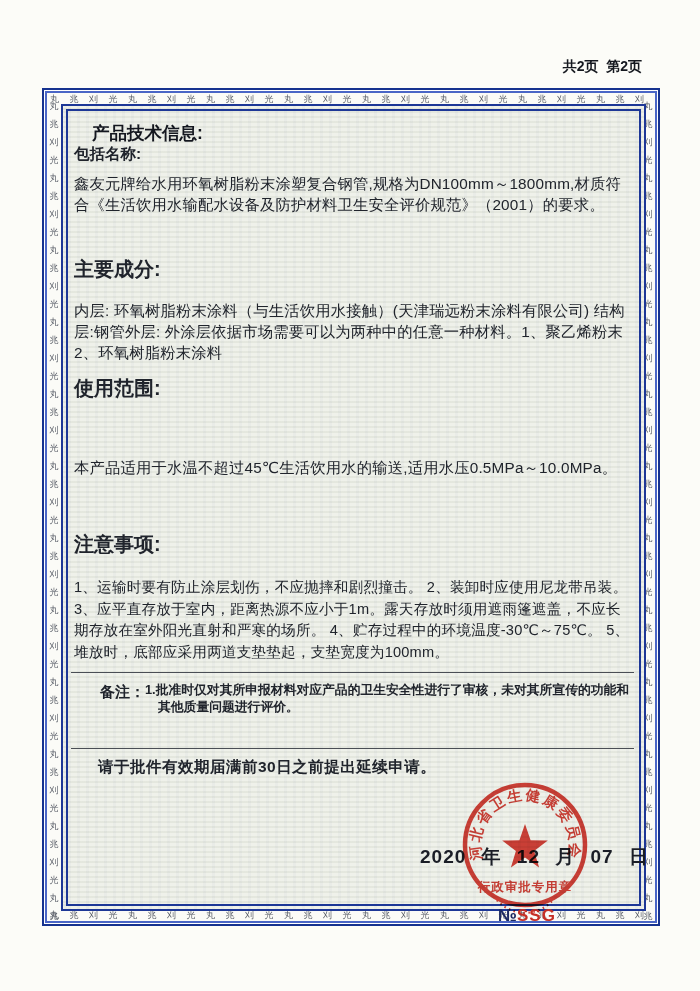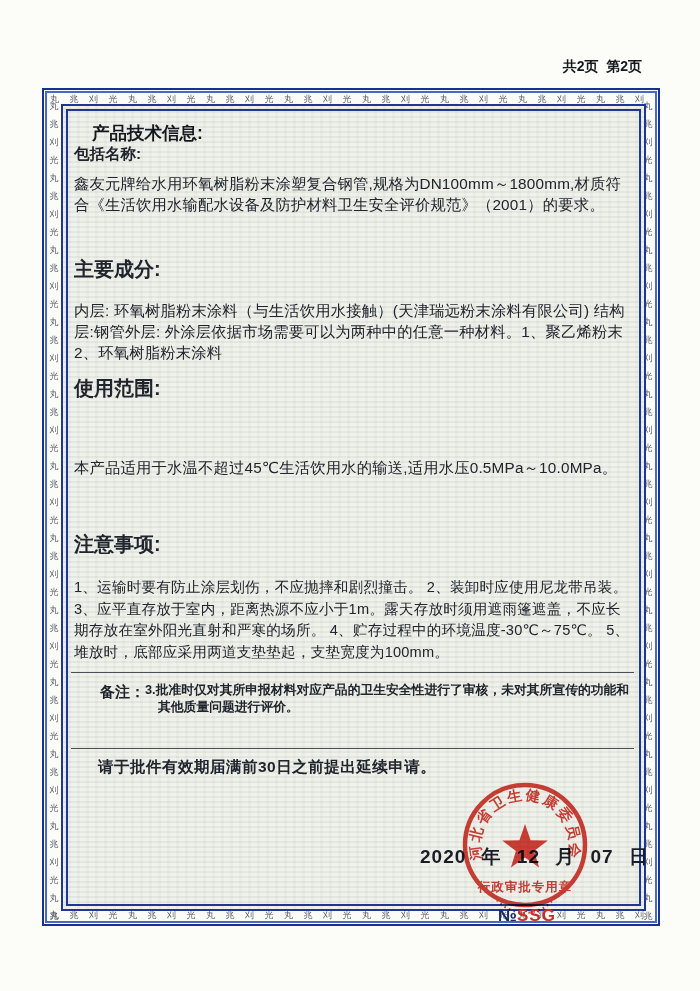--- a/index.html
+++ b/index.html
@@ -98,21 +98,21 @@
       <div class="blk para p-usage">本产品适用于水温不超过45℃生活饮用水的输送,适用水压0.5MPa～10.0MPa。</div>
 
       <div class="blk sec-head h-notes">注意事项:</div>
       <div class="blk para p-notes">1、运输时要有防止涂层划伤，不应抛摔和剧烈撞击。 2、装卸时应使用尼龙带吊装。 3、应平直存放于室内，距离热源不应小于1m。露天存放时须用遮雨篷遮盖，不应长期存放在室外阳光直射和严寒的场所。 4、贮存过程中的环境温度-30℃～75℃。 5、堆放时，底部应采用两道支垫垫起，支垫宽度为100mm。</div>
 
       <div class="rule rule-1"></div>
 
       <div class="blk remarks">
         <div class="remarks-label">备注：</div>
         <div class="remarks-items">
-          <div class="remark-item">3.批准时仅对其所申报材料对应产品的卫生安全性进行了审核，未对其所宣传的功能和其他质量问题进行评价。</div>
+          <div class="remark-item">1.批准时仅对其所申报材料对应产品的卫生安全性进行了审核，未对其所宣传的功能和其他质量问题进行评价。</div>
         </div>
       </div>
 
       <div class="rule rule-2"></div>
 
       <div class="blk renewal">请于批件有效期届满前30日之前提出延续申请。</div>
 
       <div class="blk date-line">2020 年 12 月 07 日</div>
 
       <svg class="stamp" viewBox="-75 -75 150 150">

